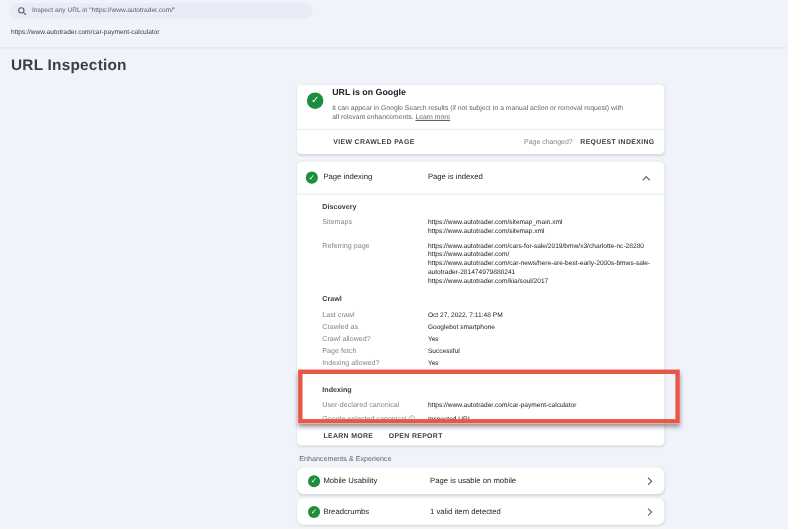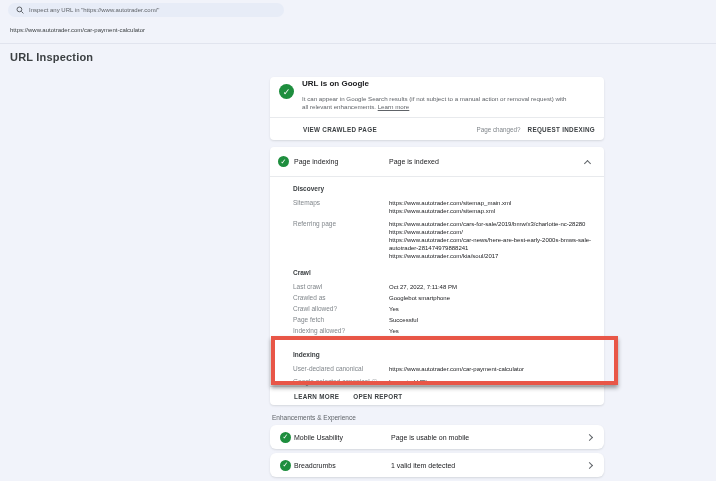--- a/index.html
+++ b/index.html
@@ -20,21 +20,21 @@
   .search-pill span { font-size:6px; color:#5f6368; white-space:nowrap; }
   .breadcrumb-url {
     position:absolute; left:10px; top:27px;
     font-size:6px; color:#3c4043;
   }
   .top-divider {
     position:absolute; left:0; top:43px; width:716px; height:1px; background:#e1e4ee;
   }
   .page-title {
     position:absolute; left:10px; top:51px;
-    font-size:11px; font-weight:bold; color:#3c4043; letter-spacing:.2px;
+    font-size:14px; font-weight:bold; color:#3c4043; letter-spacing:.2px;
   }
   
   .content { position:absolute; left:270px; top:77px; width:334px; }
   .card {
     position:relative; background:#ffffff; border-radius:4px;
     box-shadow:0 1px 2px rgba(60,64,67,.15);
   }
   .check-circle {
     border-radius:50%; background:#1e8e3e; color:#fff;
     display:flex; align-items:center; justify-content:center;

